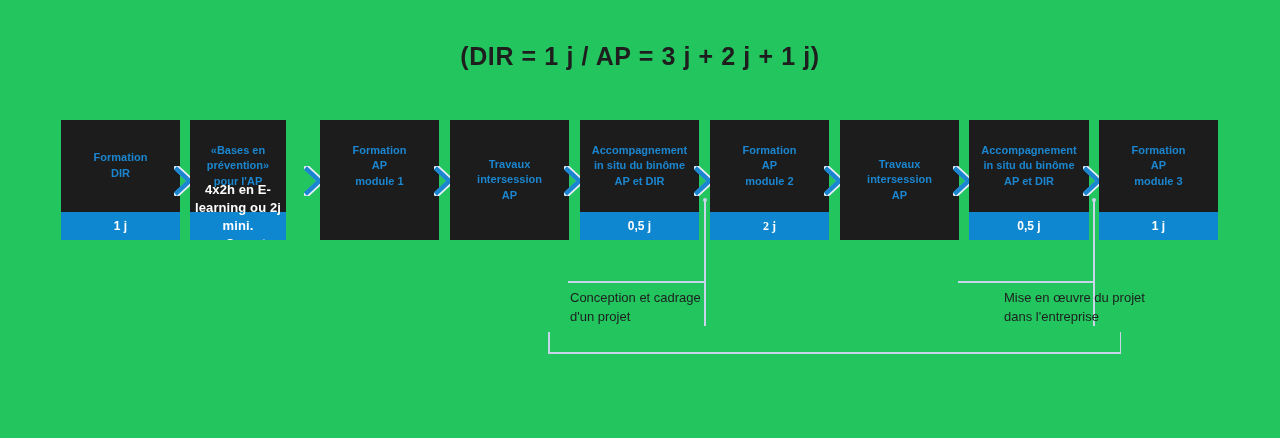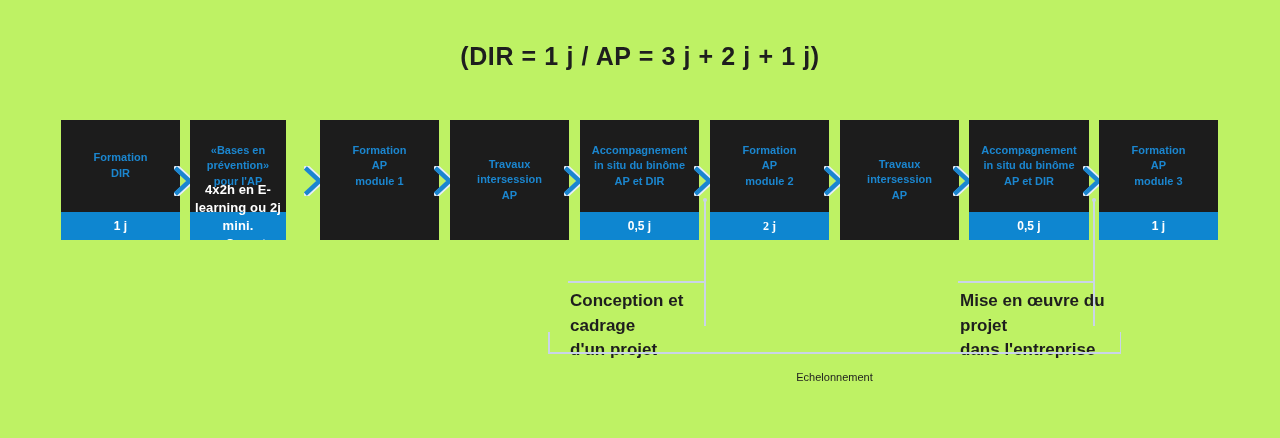--- a/index.html
+++ b/index.html
@@ -14,21 +14,21 @@
     overflow: hidden;
     font-family: "Liberation Sans", sans-serif;
     -webkit-font-smoothing: antialiased;
   }
 
   #stage {
     position: absolute;
     left: 0; top: 0;
     width: 1280px;
     height: 438px;
-    background: #bef264;
+    background: #22c55e;
   }
 
   
   .title {
     position: absolute;
     left: 0;
     top: 42px;
     width: 1280px;
     text-align: center;
     color: #1e1e1e;
@@ -116,23 +116,23 @@
 
   
   .ann-rule {
     position: absolute;
     height: 1.6px;
     background: #c9d4e8;
   }
   .ann-text {
     position: absolute;
     color: #1e1e1e;
-    font-size: 17px;
+    font-size: 13px;
     line-height: 1.45;
-    font-weight: bold;
+    font-weight: normal;
     white-space: pre-line;
   }
 
   
   .bracket-h {
     position: absolute;
     height: 1.6px;
     background: #c9d4e8;
   }
   .bracket-v {
@@ -260,21 +260,20 @@
   <div class="droplink" style="left:704px; top:200px; height:126px;"></div>
 
   <div class="dropdot" style="left:1091.5px; top:198px;"></div>
   <div class="droplink" style="left:1093px; top:200px; height:126px;"></div>
 
   <div class="ann-rule" style="left:568px; top:281px; width:137px;"></div>
   <div class="ann-text" style="left:570px; top:289px; width:150px;">Conception et cadrage
 d'un projet</div>
 
   <div class="ann-rule" style="left:958px; top:281px; width:136px;"></div>
-  <div class="ann-text" style="left:960px; top:289px; width:155px;">Mise en œuvre du projet
+  <div class="ann-text" style="left:1004px; top:289px; width:155px;">Mise en œuvre du projet
 dans l'entreprise</div>
 
   <div class="bracket-v" style="left:548px; top:332px; height:21px;"></div>
   <div class="bracket-h" style="left:548px; top:352px; width:573px;"></div>
   <div class="bracket-v" style="left:1119.5px; top:332px; height:21px;"></div>
-  <div class="bracket-label" style="left:548px; top:371px; width:573px;">Echelonnement</div>
 
 </div>
 
 </body></html>

